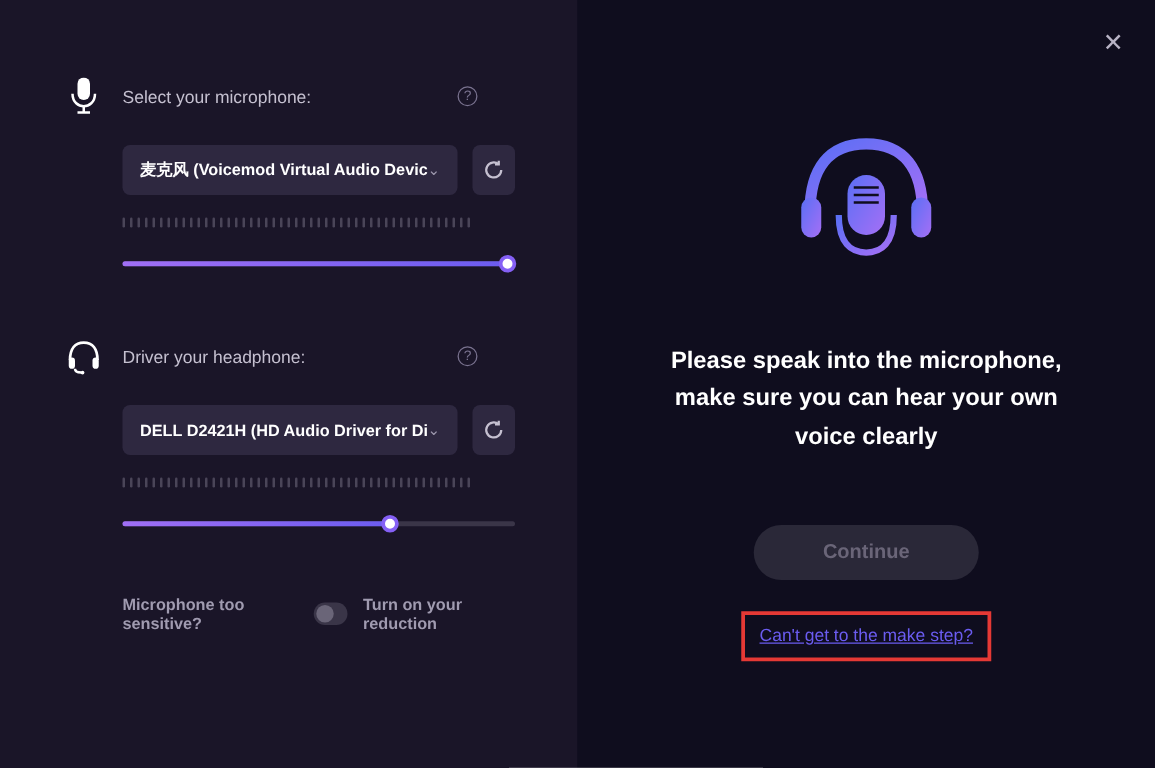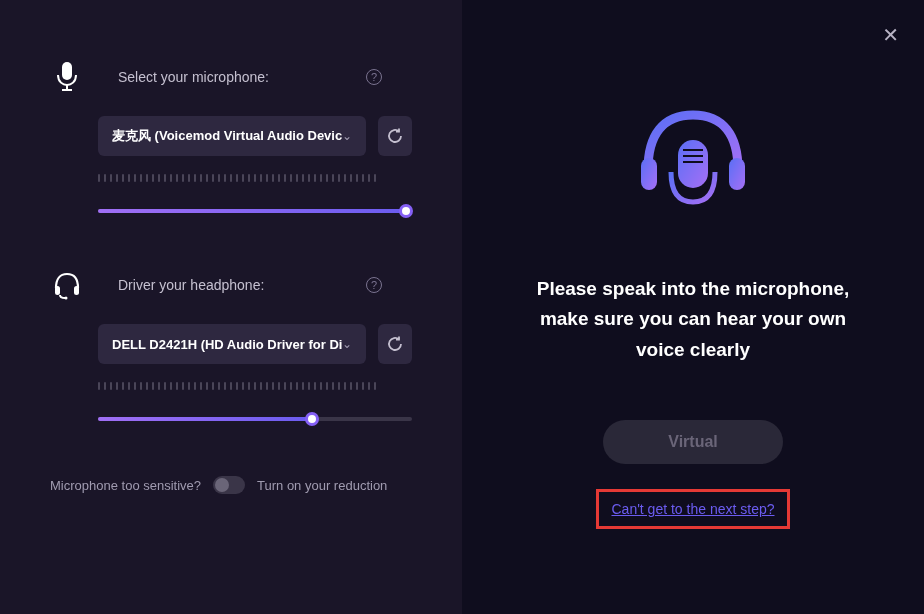--- a/index.html
+++ b/index.html
@@ -57,21 +57,20 @@
       height: 34px;
       margin-right: 14px;
       display: flex;
       align-items: center;
       justify-content: center;
     }
     .section-label {
       color: #c5c0d0;
       font-size: 14px;
       flex: 1;
-      margin-left: 20px;
     }
     .help-icon {
       width: 16px;
       height: 16px;
       border: 1.5px solid #7a7390;
       border-radius: 50%;
       display: flex;
       align-items: center;
       justify-content: center;
       color: #7a7390;
@@ -157,25 +156,27 @@
       top: 0;
       width: 14px;
       height: 14px;
       background: #ffffff;
       border: 3px solid #8560f5;
       border-radius: 50%;
       transform: translateX(-50%);
       cursor: pointer;
     }
     .noise-reduction {
+      margin-left: 48px;
       margin-top: 40px;
       display: flex;
       align-items: center;
       font-size: 13px;
       color: #a09bb0;
+      font-weight: bold;
     }
     .toggle {
       width: 32px;
       height: 18px;
       background: #3a3548;
       border-radius: 9px;
       margin: 0 12px;
       position: relative;
       cursor: pointer;
     }
@@ -426,19 +427,19 @@
         <line x1="60" y1="56" x2="80" y2="56" stroke="#0f0d1e" stroke-width="2"></line>
         <line x1="60" y1="62" x2="80" y2="62" stroke="#0f0d1e" stroke-width="2"></line>
         <path d="M48 72 C48 95 58 102 70 102 C82 102 92 95 92 72" stroke="url(#grad1)" stroke-width="5" fill="none"></path>
         <line x1="70" y1="102" x2="70" y2="120" stroke="url(#grad1)" stroke-width="5"></line>
         <line x1="55" y1="120" x2="85" y2="120" stroke="url(#grad1)" stroke-width="5" stroke-linecap="round"></line>
       </svg>
     </div>
 
     <div class="instruction-text">Please speak into the microphone, make sure you can hear your own voice clearly</div>
 
-    <div class="continue-btn">Virtual</div>
+    <div class="continue-btn">Continue</div>
 
     <div class="help-link-wrapper">
-      <span class="help-link">Can't get to the next step?</span>
+      <span class="help-link">Can't get to the make step?</span>
     </div>
   </div>
 </div>
 
 </body></html>

